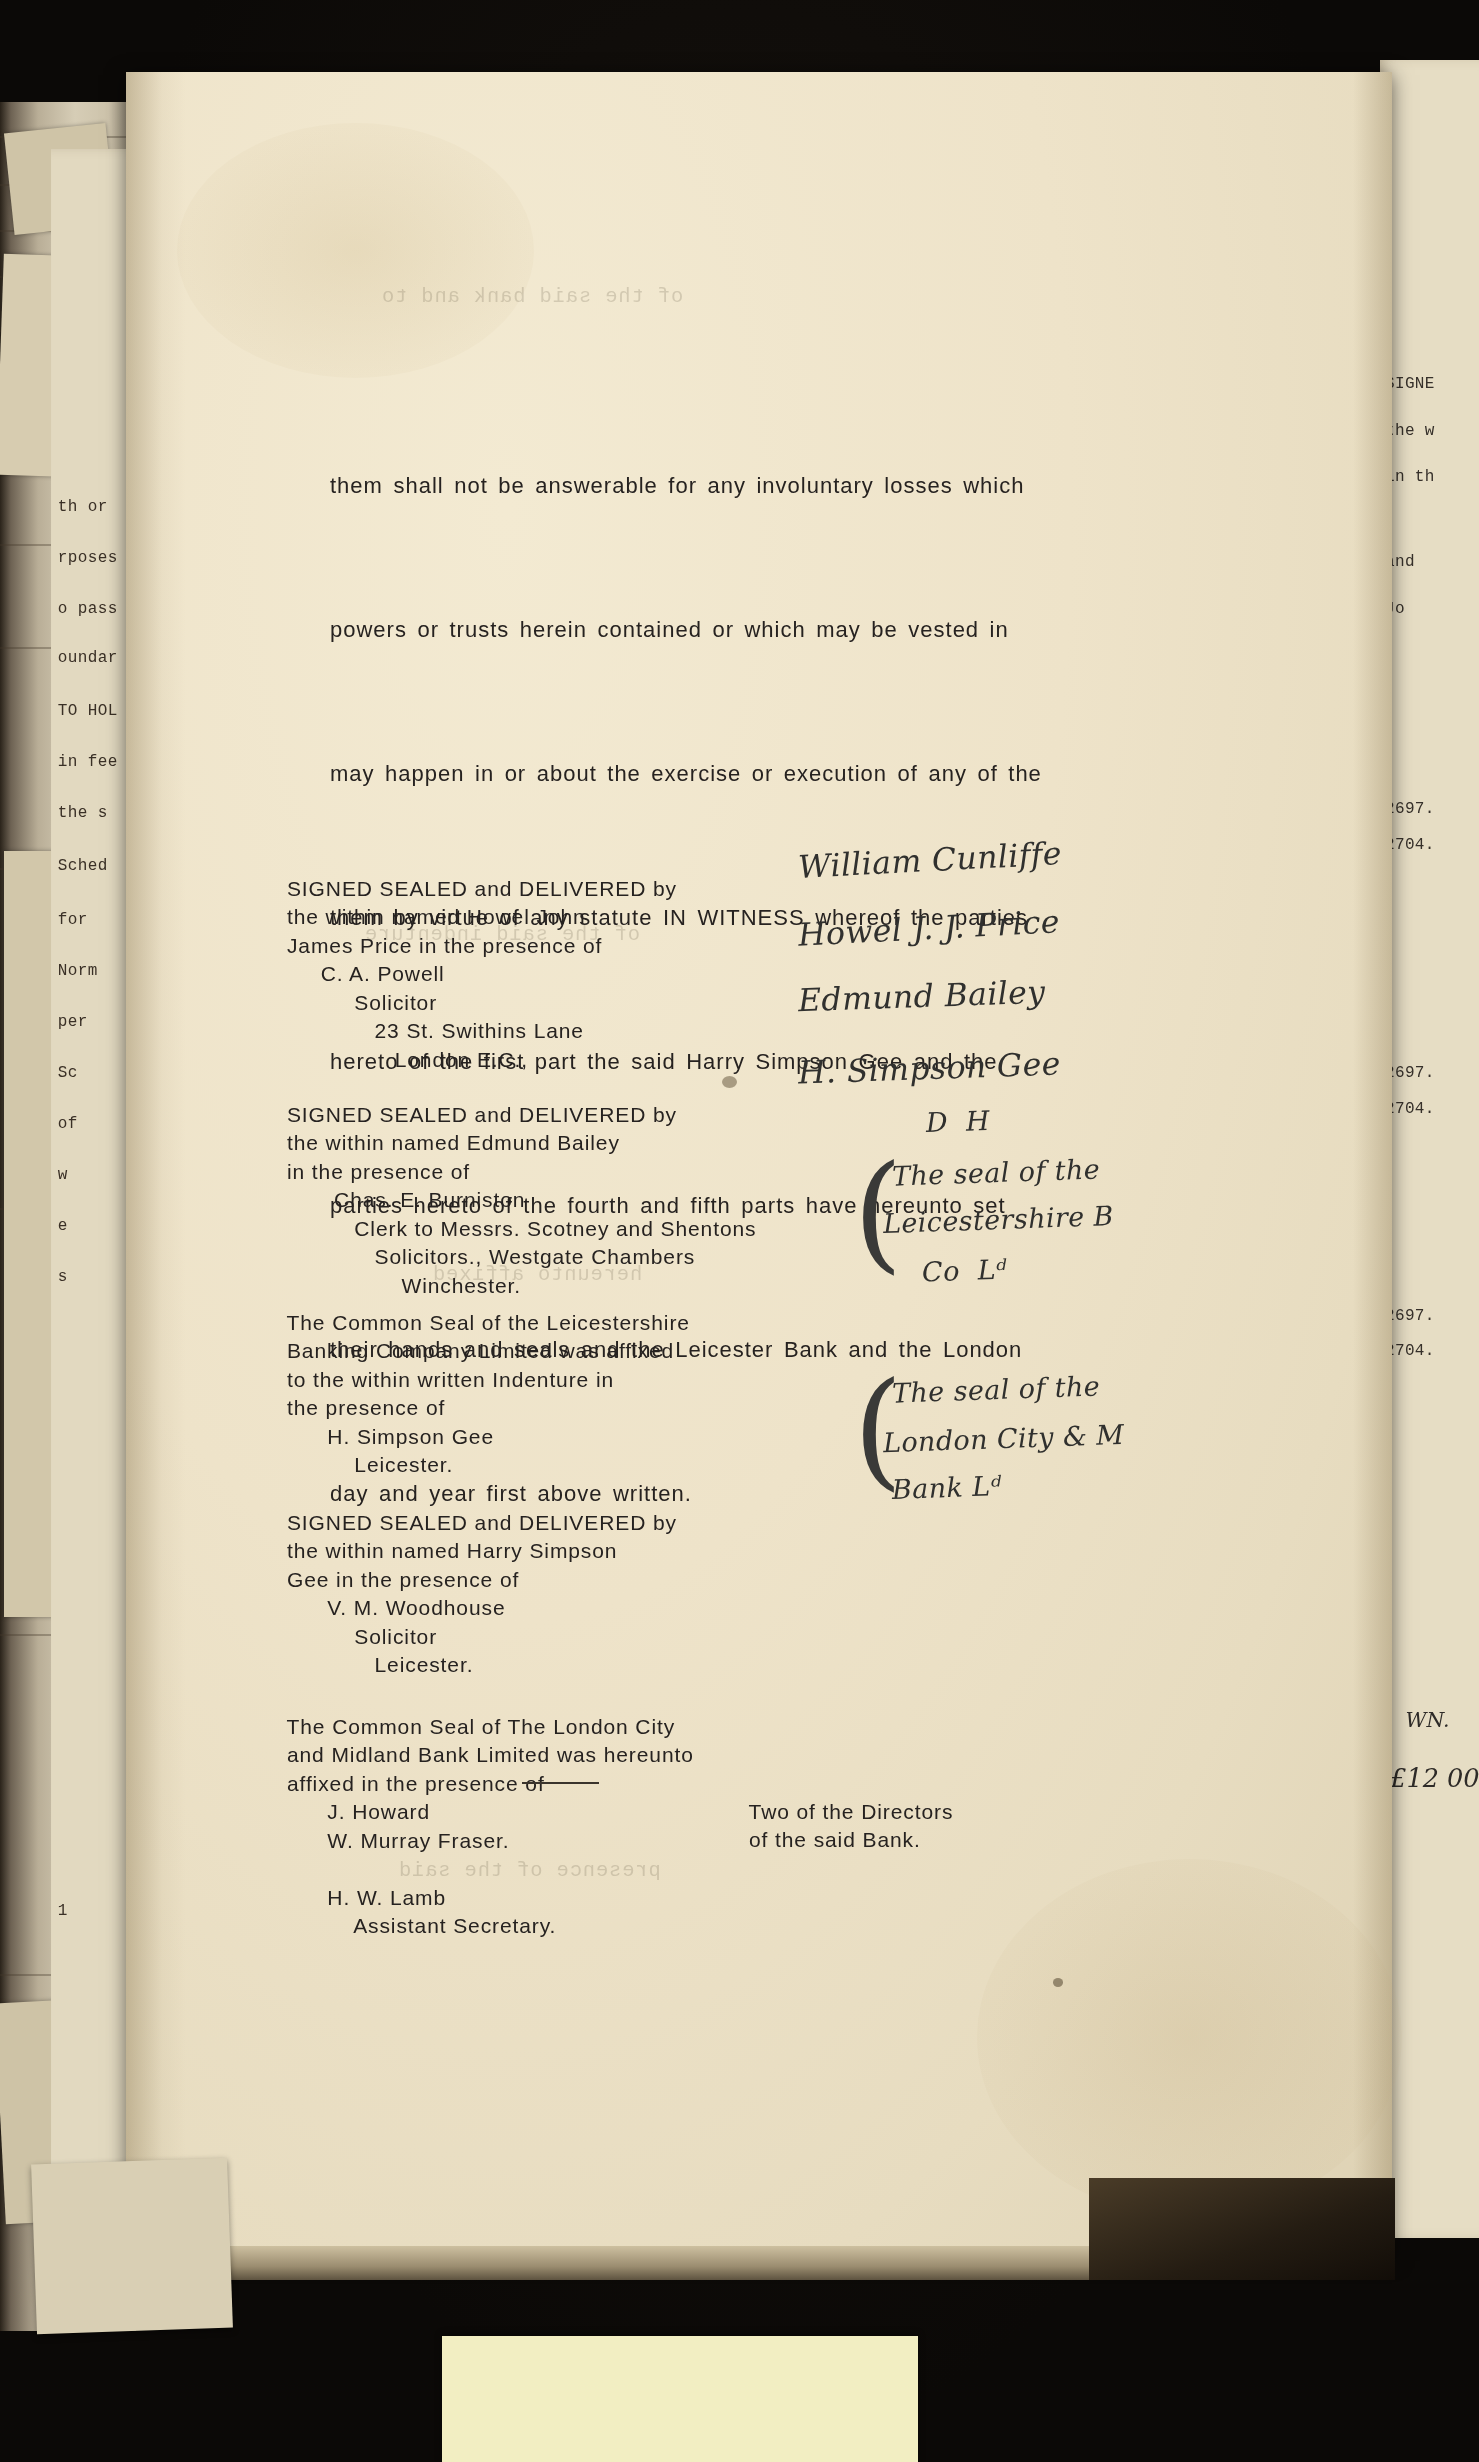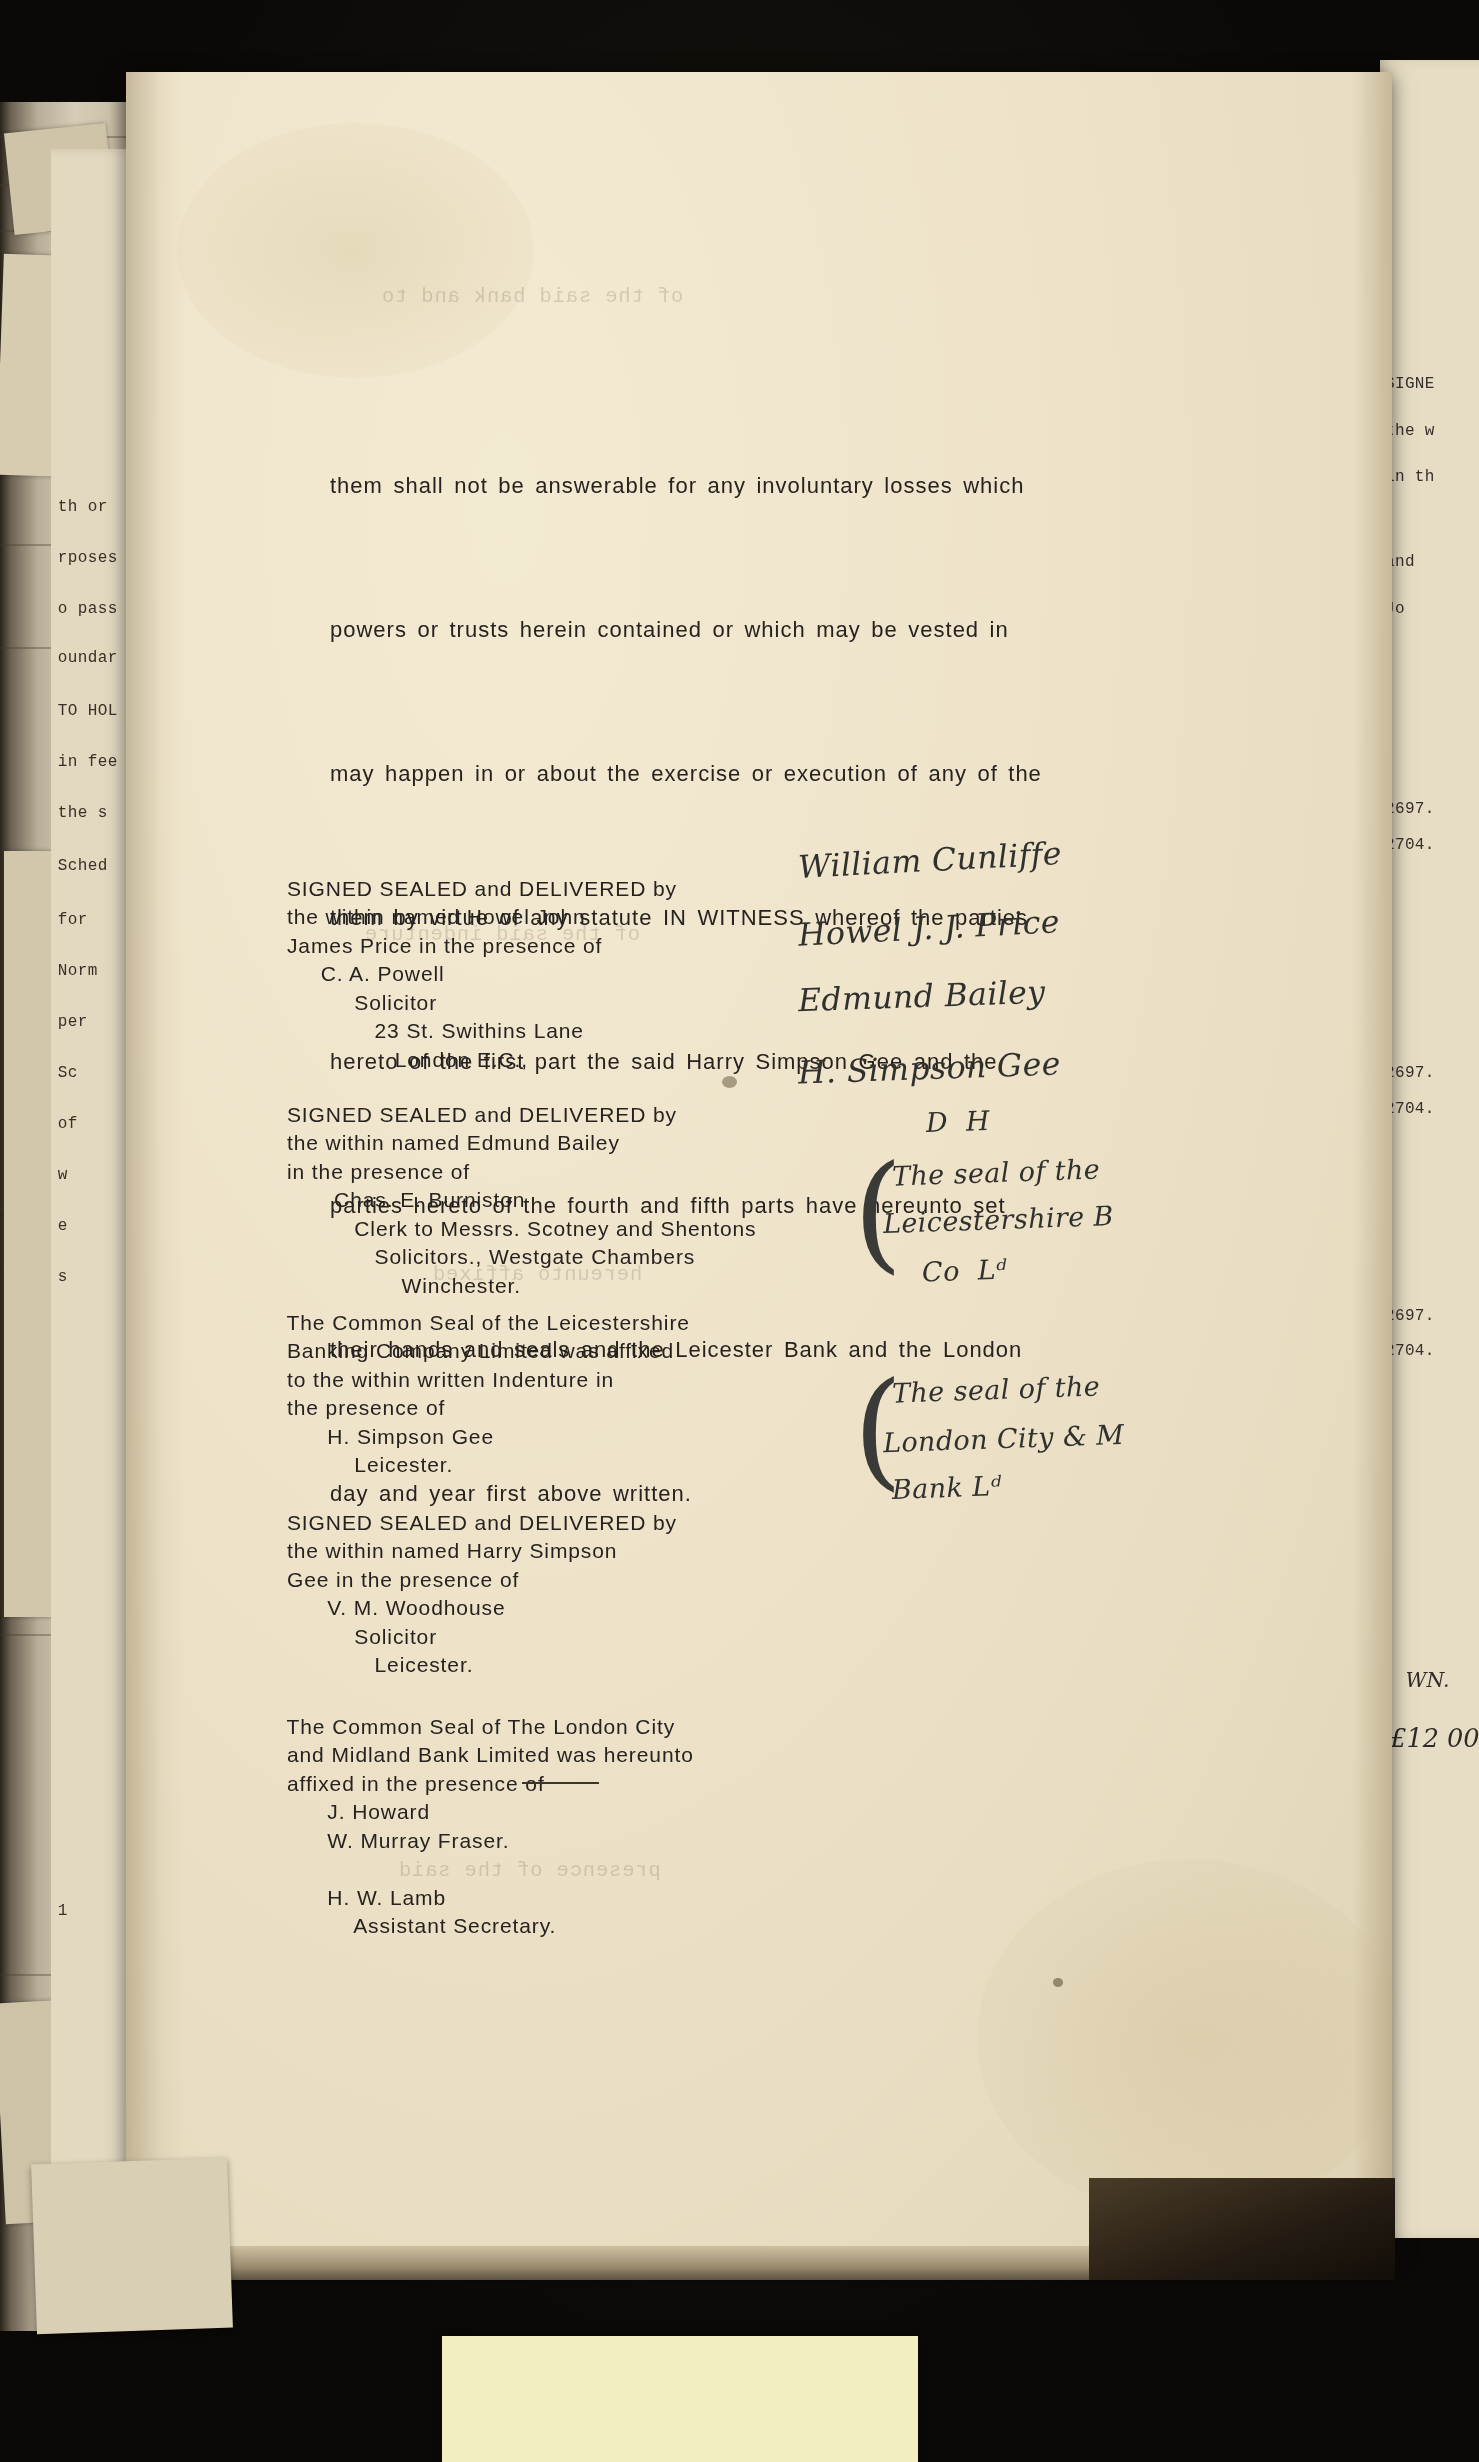--- a/index.html
+++ b/index.html
@@ -81,20 +81,21 @@
     font-size: 16px;
     color: #36302a;
     white-space: nowrap;
     letter-spacing: 0.3px;
   }
   .under-right .ur-script {
     position: absolute;
     font-family: "DejaVu Serif", serif;
     font-style: italic;
     color: #2e2b28;
+    margin-top: 40px;
   }
 
   
   .page {
     position: absolute;
     left: 126px;
     top: 72px;
     width: 1266px;
     height: 2187px;
     background:
@@ -353,20 +354,24 @@
     <span class="bl">affixed in the presence of</span>
     <span class="bl">      J. Howard</span>
     <span class="bl">      W. Murray Fraser.</span>
     <span class="bl"></span>
     <span class="bl">      H. W. Lamb</span>
     <span class="bl">          Assistant Secretary.</span>
   </div>
 
   <div class="rule" style="left:396px; top:1710px; width:77px;"></div>
 
+  <div class="typed sigblock" style="left:596px; top:1697px;">
+    <span class="bl">Two of the Directors</span>
+    <span class="bl">of the said Bank.</span>
+  </div>
 
   <div class="hand big" style="left:672px; top:770px; transform:rotate(-3deg);">William Cunliffe</div>
   <div class="hand big" style="left:672px; top:838px; transform:rotate(-3deg);">Howel J. J. Price</div>
   <div class="hand big" style="left:672px; top:906px; transform:rotate(-2deg);">Edmund Bailey</div>
   <div class="hand big" style="left:672px; top:978px; transform:rotate(-2deg);">H. Simpson Gee</div>
   <div class="hand med" style="left:800px; top:1034px; transform:rotate(-2deg);">D  H</div>
 
   <div class="brace" style="left:727px; top:1076px; font-size:128px; line-height:128px;">(</div>
   <div class="hand med" style="left:766px; top:1085px; transform:rotate(-2deg);">The seal of the</div>
   <div class="hand med" style="left:757px; top:1132px; transform:rotate(-2deg);">Leicestershire B</div>

